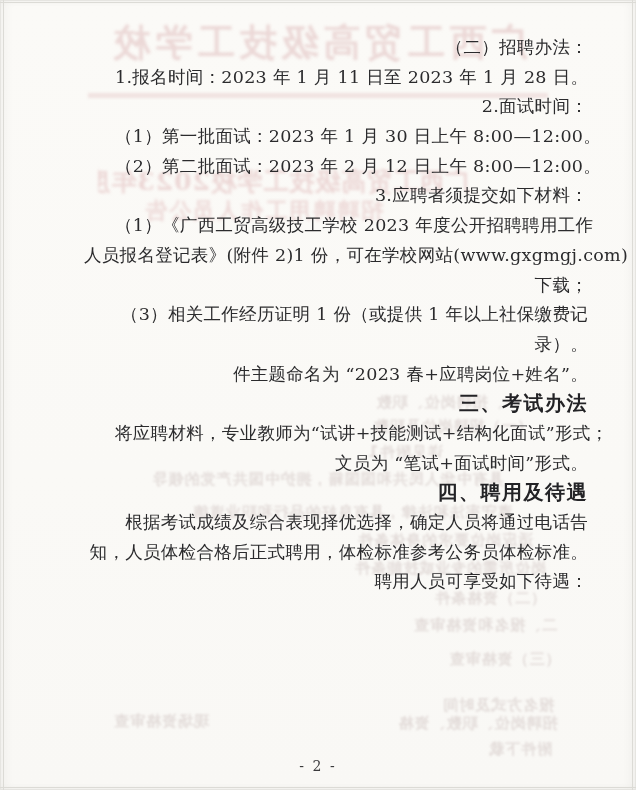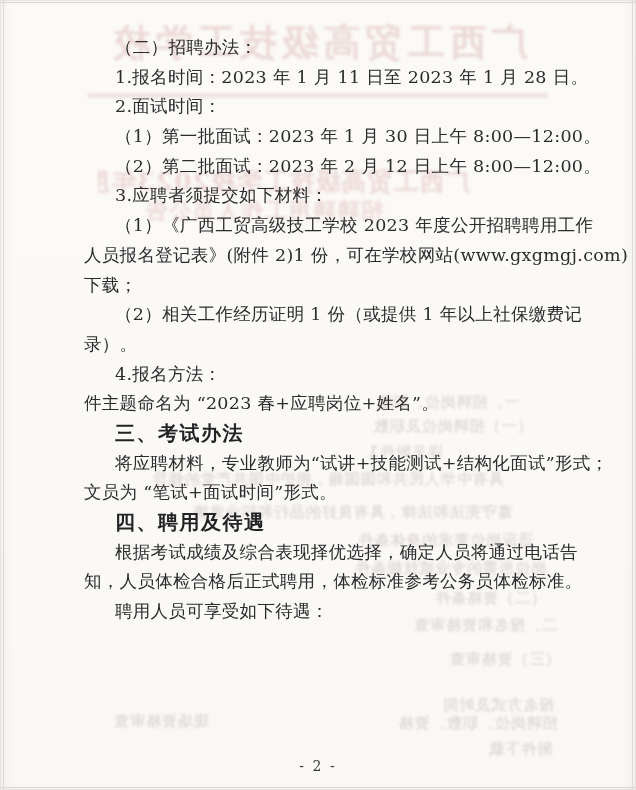--- a/index.html
+++ b/index.html
@@ -31,21 +31,21 @@
   .bleed.mid2{left:112px;top:196px;width:302px;height:26px;font-size:22px;letter-spacing:2px;opacity:0.5;color:#e0baba;}
   .bleed.scat{
     font-family:"DejaVu Sans","Liberation Sans",sans-serif;
     font-size:15px;height:20px;color:#c8bab8;opacity:0.45;filter:blur(1.2px);letter-spacing:1px;
   }
 
   
   .textcol{position:absolute;left:84px;top:33px;width:504px;}
   .ln{
     height:29.7px;line-height:29.7px;font-size:17.5px;color:#2b2b2d;
-    white-space:nowrap;letter-spacing:0.3px;
+    white-space:nowrap;letter-spacing:0.3px;text-align:right;
   }
   .ln.in{padding-left:31px;}
   .ln.hd{
     font-family:"DejaVu Sans","Liberation Sans",sans-serif;
     font-weight:bold;font-size:20px;letter-spacing:1.5px;color:#232326;
   }
   .footer{
     position:absolute;left:0;top:758px;width:636px;text-align:center;
     font-size:14px;letter-spacing:2px;color:#3a3a3c;
   }
@@ -83,23 +83,22 @@
   <div class="textcol">
     <div class="ln in">（二）招聘办法：</div>
     <div class="ln in">1.报名时间：2023 年 1 月 11 日至 2023 年 1 月 28 日。</div>
     <div class="ln in">2.面试时间：</div>
     <div class="ln in">（1）第一批面试：2023 年 1 月 30 日上午 8:00—12:00。</div>
     <div class="ln in">（2）第二批面试：2023 年 2 月 12 日上午 8:00—12:00。</div>
     <div class="ln in">3.应聘者须提交如下材料：</div>
     <div class="ln in">（1）《广西工贸高级技工学校 2023 年度公开招聘聘用工作</div>
     <div class="ln">人员报名登记表》(附件 2)1 份，可在学校网站(www.gxgmgj.com)</div>
     <div class="ln">下载；</div>
-    <div class="ln in">（2）相关工作经历证明 1 份（或提供 1 年以上社保缴费记</div>
+    <div class="ln in">（3）相关工作经历证明 1 份（或提供 1 年以上社保缴费记</div>
     <div class="ln">录）。</div>
-    <div class="ln in">4.报名方法：</div>
     <div class="ln">件主题命名为 “2023 春+应聘岗位+姓名”。</div>
     <div class="ln in hd">三、考试办法</div>
     <div class="ln in">将应聘材料，专业教师为“试讲+技能测试+结构化面试”形式；</div>
     <div class="ln">文员为 “笔试+面试时间”形式。</div>
     <div class="ln in hd">四、聘用及待遇</div>
     <div class="ln in">根据考试成绩及综合表现择优选择，确定人员将通过电话告</div>
     <div class="ln">知，人员体检合格后正式聘用，体检标准参考公务员体检标准。</div>
     <div class="ln in">聘用人员可享受如下待遇：</div>
   </div>
 

